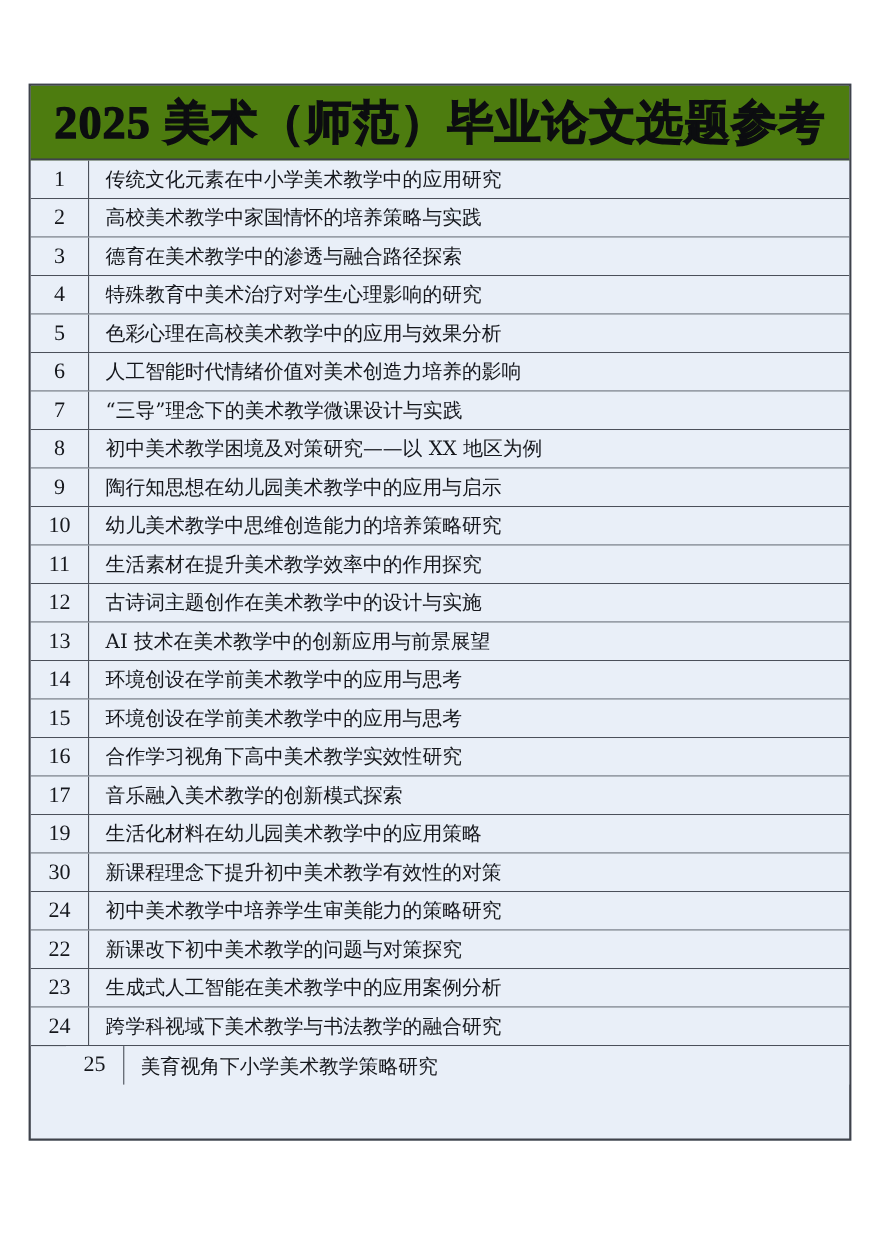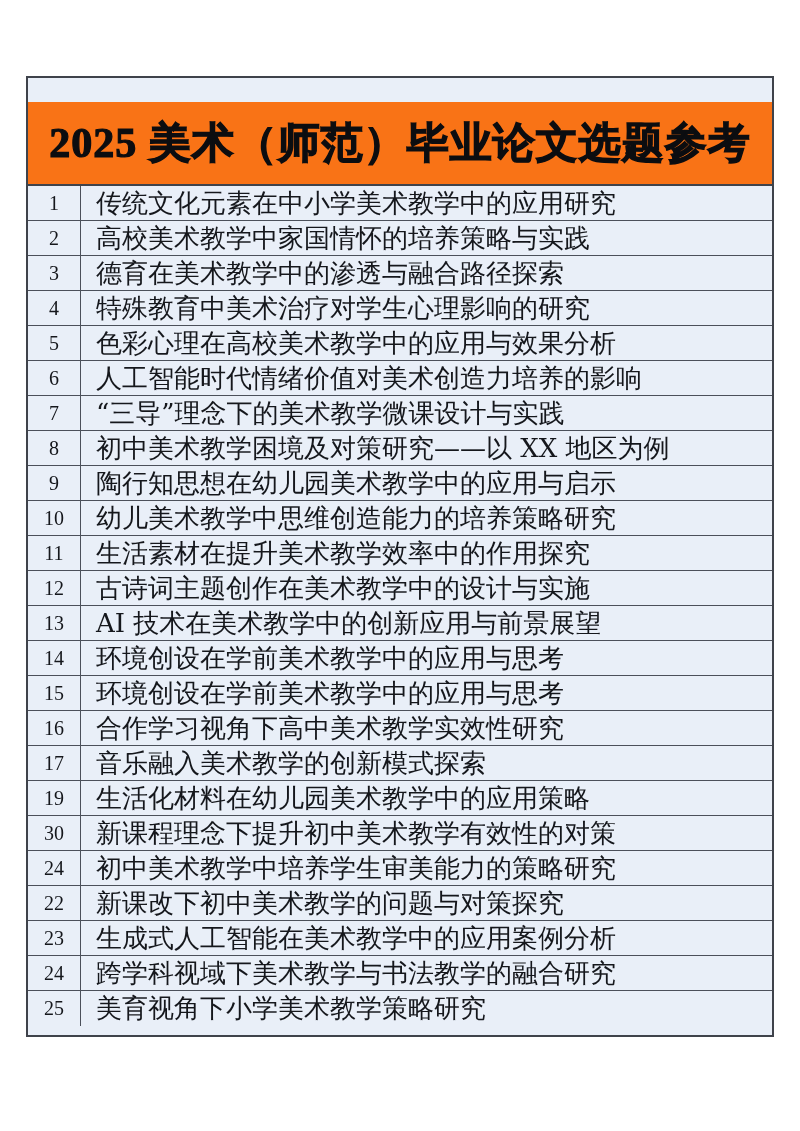--- a/index.html
+++ b/index.html
@@ -23,68 +23,67 @@
     position: absolute;
     left: 26px;
     top: 76px;
     width: 748px;
     height: 961px;
     border: 2px solid #3f434b;
     background: #e9eff8;
   }
 
   .title-row {
-    height: 84px;
+    height: 68px;
     display: flex;
     align-items: center;
     justify-content: center;
     border-bottom: 2px solid #3f434b;
-    background: #f97316;
-    margin-top: 24px;
+    background: #4d7c0f;
   }
 
   .title-row h1 {
     font-size: 42px;
     font-weight: 900;
     color: #0c0d10;
     letter-spacing: 1px;
     white-space: nowrap;
     font-family: "Liberation Serif", "DejaVu Serif", serif;
     -webkit-text-stroke: 1.2px #0c0d10;
   }
 
   .rows { display: block; }
 
   .row {
     display: flex;
     height: 35px;
     border-bottom: 1.5px solid #4b505a;
     background: #e9eff8;
   }
-  .row:last-child { border-bottom: none; }
+  .row:last-child { border-bottom: none; margin-left: 32px; }
 
   .cell-num {
     width: 53px;
     flex: 0 0 53px;
     border-right: 1.5px solid #4b505a;
     display: flex;
     align-items: center;
     justify-content: center;
     font-size: 20px;
     color: #15171c;
     font-family: "Liberation Serif", "DejaVu Serif", serif;
   }
 
   .cell-topic {
     flex: 1 1 auto;
     display: flex;
     align-items: center;
     padding-left: 15px;
     padding-right: 6px;
-    font-size: 26px;
+    font-size: 18px;
     color: #15171c;
     white-space: nowrap;
     overflow: hidden;
     font-family: "DejaVu Serif", "Liberation Serif", serif;
   }
 </style>
 </head>
 <body>
 
 <div class="page">

